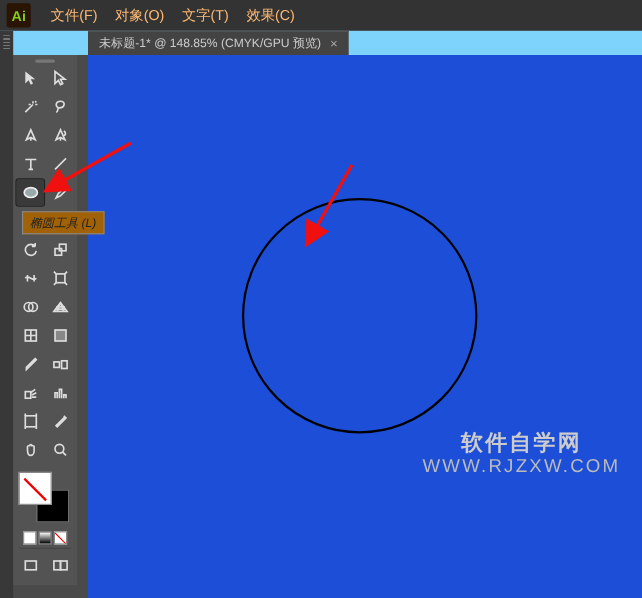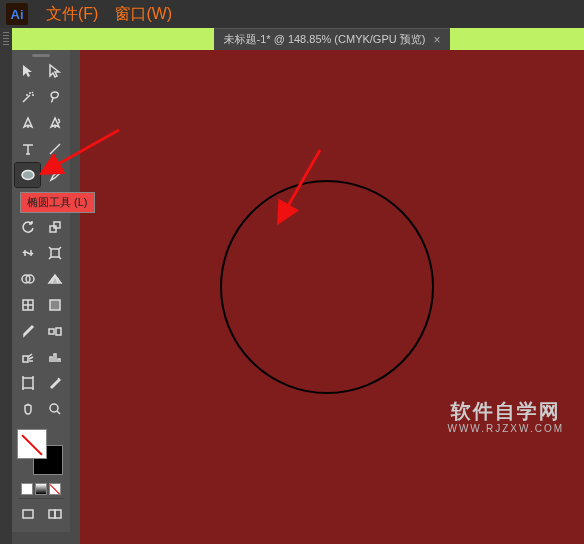--- a/index.html
+++ b/index.html
@@ -1,57 +1,59 @@
 <!DOCTYPE html>
 <html><head>
 <meta charset="utf-8">
 <style>
   * { margin: 0; padding: 0; box-sizing: border-box; font-family: "Microsoft YaHei", sans-serif; }
   body { background: #4a4a4a; width: 584px; height: 544px; overflow: hidden; position: relative; }
   .topbar { height: 28px; background: #333333; display: flex; align-items: center; padding: 0 6px; }
-  .ai-logo { width: 22px; height: 22px; background: #2a1404; color: #3b82f6; font-weight: bold; font-size: 13px; display: flex; align-items: center; justify-content: center; border-radius: 2px; margin-right: 10px; }
+  .ai-logo { width: 22px; height: 22px; background: #2a1404; color: #84cc16; font-weight: bold; font-size: 13px; display: flex; align-items: center; justify-content: center; border-radius: 2px; margin-right: 10px; }
   .menubar { display: flex; gap: 0; }
-  .menuitem { color: #f97316; font-size: 16px; padding: 4px 8px; cursor: pointer; }
-  .tabbar { height: 22px; background: #bef264; display: flex; align-items: stretch; padding-left: 80px; justify-content: center; }
+  .menuitem { color: #fdba74; font-size: 13px; padding: 4px 8px; cursor: pointer; }
+  .tabbar { height: 22px; background: #7dd3fc; display: flex; align-items: stretch; padding-left: 80px; }
   .tab { background: #434343; color: #ccc; font-size: 11px; padding: 3px 10px; display: flex; align-items: center; gap: 8px; border-top: 1px solid #555; }
   .tab-close { color: #aaa; cursor: pointer; font-size: 12px; }
   .leftstrip { position: absolute; left: 0; top: 28px; width: 12px; bottom: 0; background: #383838; }
   .leftstrip .grip { width: 6px; height: 14px; margin: 4px auto; background: repeating-linear-gradient(#777, #777 1px, transparent 1px, transparent 3px); }
   .toolbox { position: absolute; left: 12px; top: 50px; width: 58px; background: #535353; padding: 4px 2px; display: flex; flex-direction: column; align-items: center; }
   .toolrow { display: flex; gap: 2px; margin-bottom: 2px; }
   .tool { width: 25px; height: 24px; display: flex; align-items: center; justify-content: center; color: #ddd; cursor: pointer; border-radius: 2px; }
   .tool.active { background: #3a3a3a; outline: 1px solid #222; }
   .tool svg { width: 16px; height: 16px; stroke: #ddd; fill: none; stroke-width: 1.5; }
   .tool.active svg { stroke: #fff; }
   .colorbox { width: 48px; height: 48px; position: relative; margin: 6px 0 4px; }
   .colorback { position: absolute; right: 2px; bottom: 2px; width: 30px; height: 30px; background: #000; border: 1px solid #888; }
   .colorfront { position: absolute; left: 0; top: 0; width: 30px; height: 30px; background: #fff; border: 1px solid #888; }
   .colorfront .nofill { position:absolute; inset:2px; background:#fff; }
   .colorfront .nofill::after { content:""; position:absolute; left:-2px; right:-2px; top:50%; border-top:2.5px solid #e00; transform: rotate(45deg); }
   .smallrow { display:flex; gap:2px; margin-top:2px; }
   .smallbox { width:12px; height:12px; border:1px solid #888; }
-  .tooltip { position: absolute; left: 20px; top: 192px; background: #ef4444; border: 1px solid #888; padding: 2px 6px; font-size: 11px; color: #222; z-index: 50; }
-  .canvas { position: absolute; left: 80px; top: 50px; right: 0; bottom: 0; background: #7f1d1d; }
+  .tooltip { position: absolute; left: 20px; top: 192px; background: #a16207; border: 1px solid #888; padding: 2px 6px; font-size: 11px; color: #222; z-index: 50; font-style: italic; }
+  .canvas { position: absolute; left: 80px; top: 50px; right: 0; bottom: 0; background: #1d4ed8; }
   .circle { position: absolute; left: 140px; top: 130px; width: 214px; height: 214px; border: 2px solid #000; border-radius: 50%; }
   .arrow1 { position: absolute; left: 34px; top: 120px; }
   .arrow2 { position: absolute; left: 190px; top: 90px; }
   .watermark { position: absolute; right: 20px; bottom: 110px; text-align: center; }
   .wm1 { font-size: 20px; font-weight: bold; color: #ccc; letter-spacing: 2px; }
-  .wm2 { font-size: 10px; color: #bbb; letter-spacing: 2px; margin-top:-2px;}
+  .wm2 { font-size: 17px; color: #bbb; letter-spacing: 2px; margin-top:-2px;}
   .toolhead { width: 18px; height:3px; background:#777; margin-bottom:2px; border-radius:2px; }
   .divider { width: 46px; height:1px; background: #444; margin: 3px 0; }
 </style>
 </head>
 <body>
 
 <div class="topbar">
   <div class="ai-logo">Ai</div>
   <div class="menubar">
     <div class="menuitem">文件(F)</div>
-    <div class="menuitem">窗口(W)</div>
+    <div class="menuitem">对象(O)</div>
+    <div class="menuitem">文字(T)</div>
+    <div class="menuitem">效果(C)</div>
   </div>
 </div>
 
 <div class="tabbar">
   <div class="tab">
     <span>未标题-1* @ 148.85% (CMYK/GPU 预览)</span>
     <span class="tab-close">×</span>
   </div>
 </div>
 

